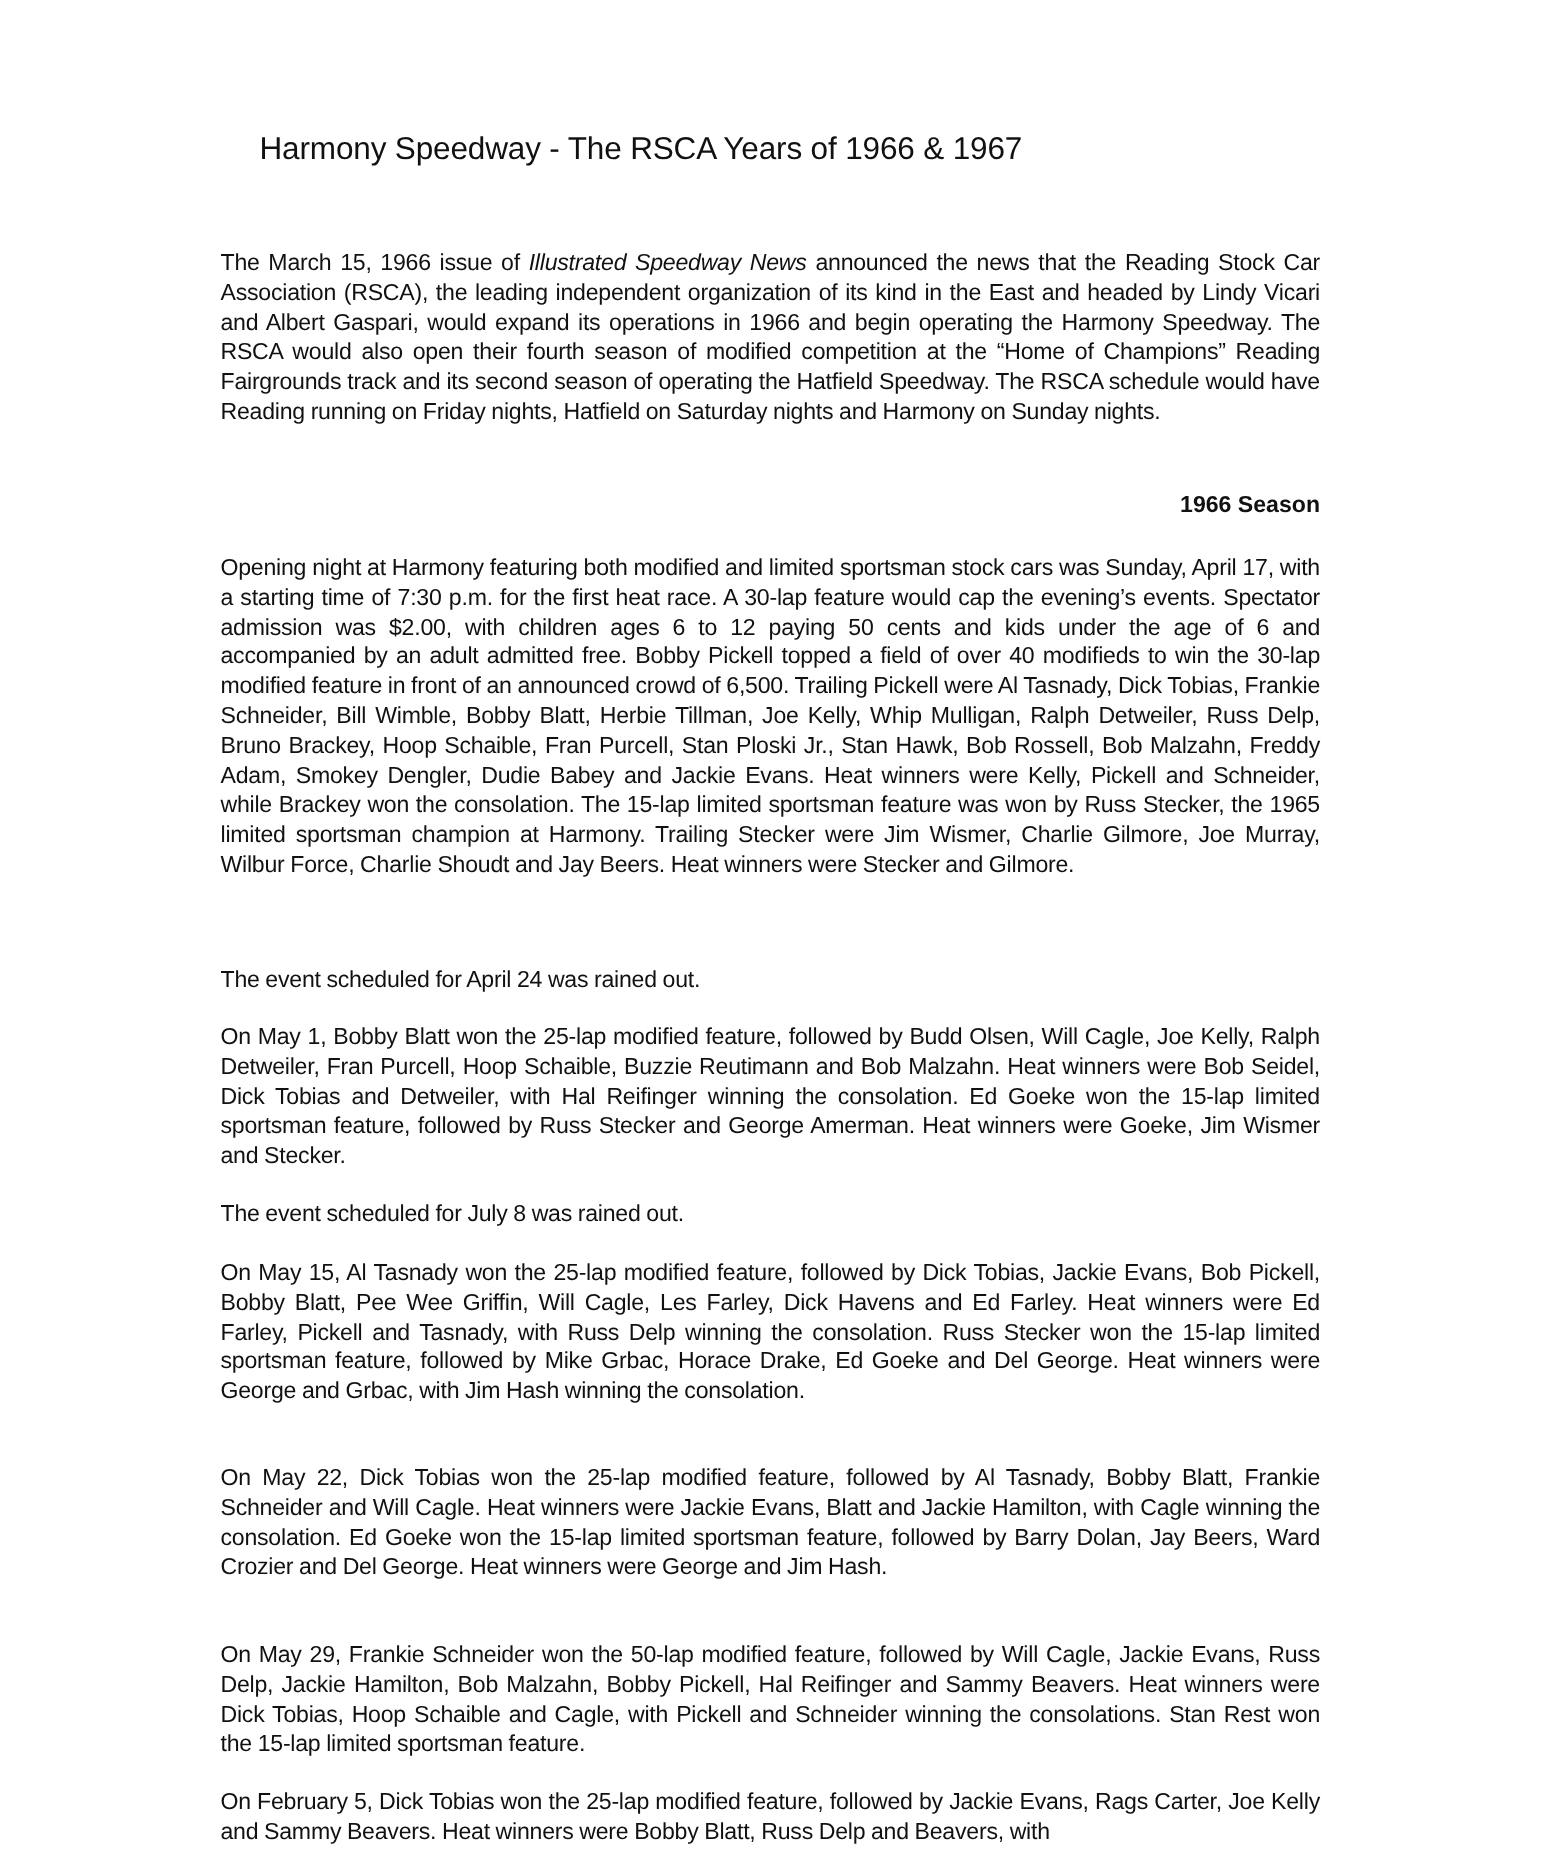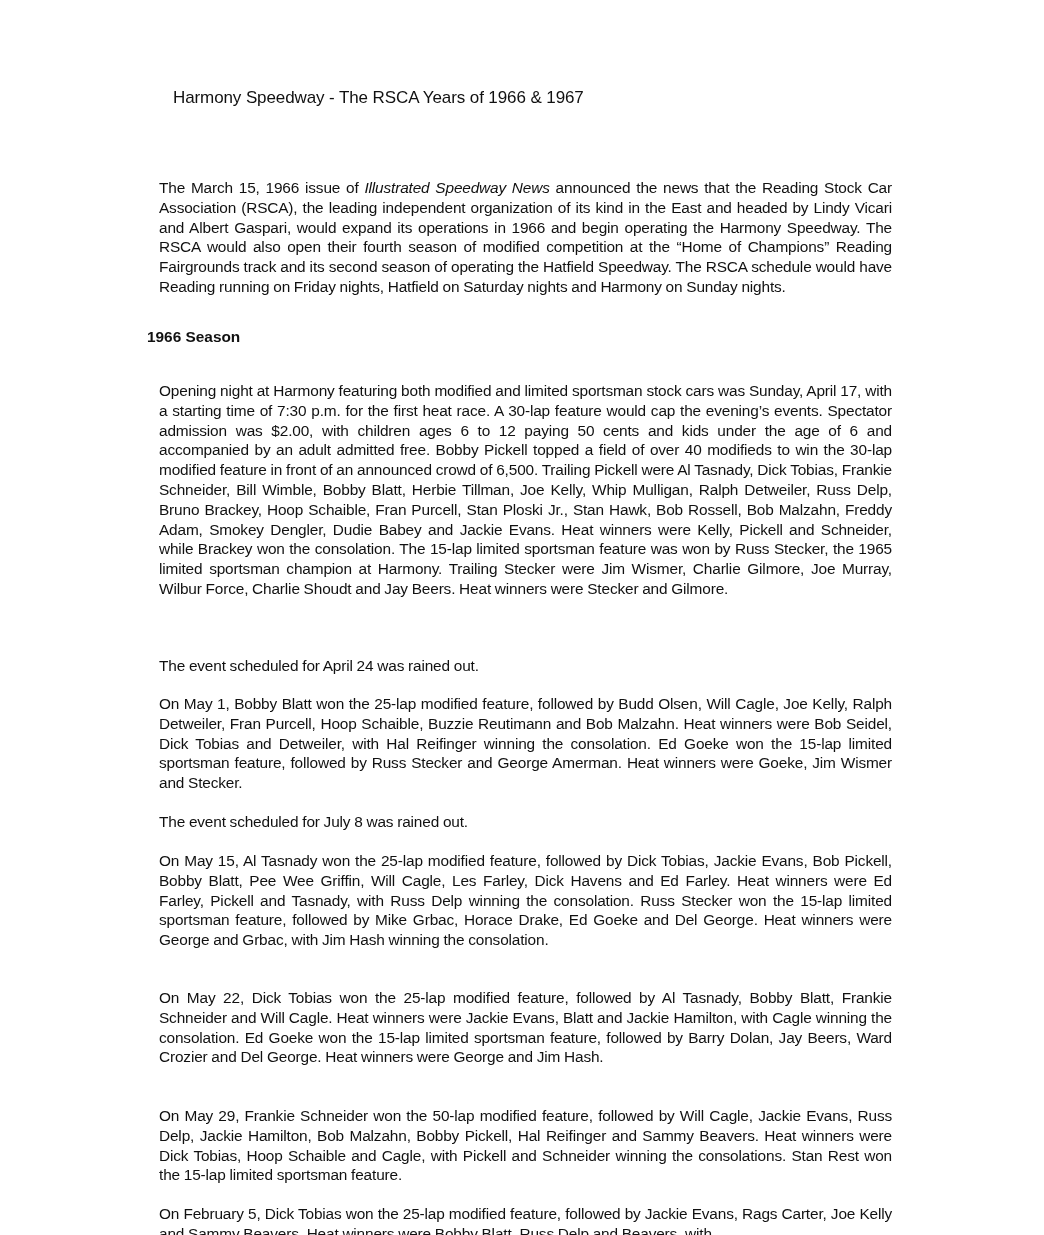--- a/index.html
+++ b/index.html
@@ -19,44 +19,44 @@
       position: absolute;
       left: 147px;
       top: 0;
       width: 733px;
     }
     .title {
       position: absolute;
       left: 26px;
       top: 88px;
       width: 700px;
-      font-size: 17px;
+      font-size: 21px;
       font-weight: normal;
       margin: 0;
       white-space: nowrap;
       letter-spacing: -0.1px;
     }
     .para {
       position: absolute;
       left: 0;
       width: 733px;
-      margin: 12px;
+      margin: 0;
       font-size: 15.4px;
       line-height: 19.8px;
       text-align: justify;
       letter-spacing: -0.15px;
       word-spacing: -0.3px;
     }
     .para i { font-style: italic; }
     .section-heading {
       position: absolute;
       left: 0;
       width: 733px;
       top: 328px;
-      text-align: left;
+      text-align: right;
       font-weight: bold;
       font-size: 15.4px;
       margin: 0;
     }
   </style>
 </head>
 <body>
 
 <div class="page">
   <h1 class="title">Harmony Speedway - The RSCA Years of 1966 &amp; 1967</h1>

